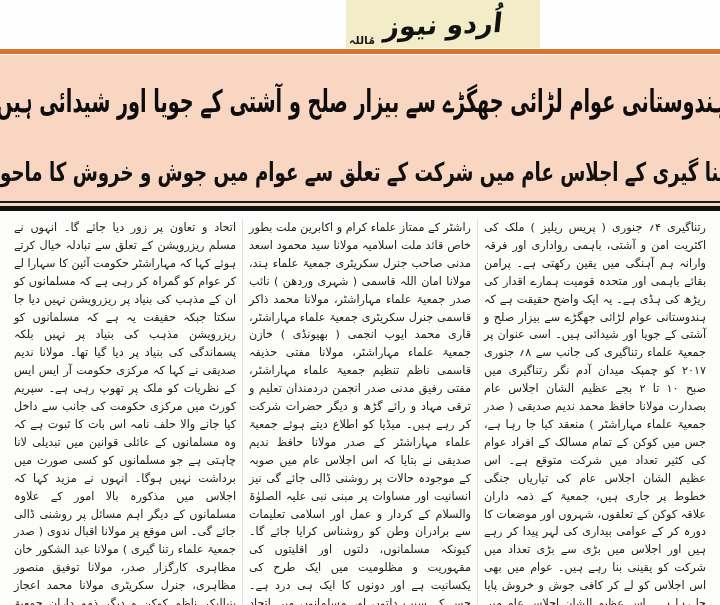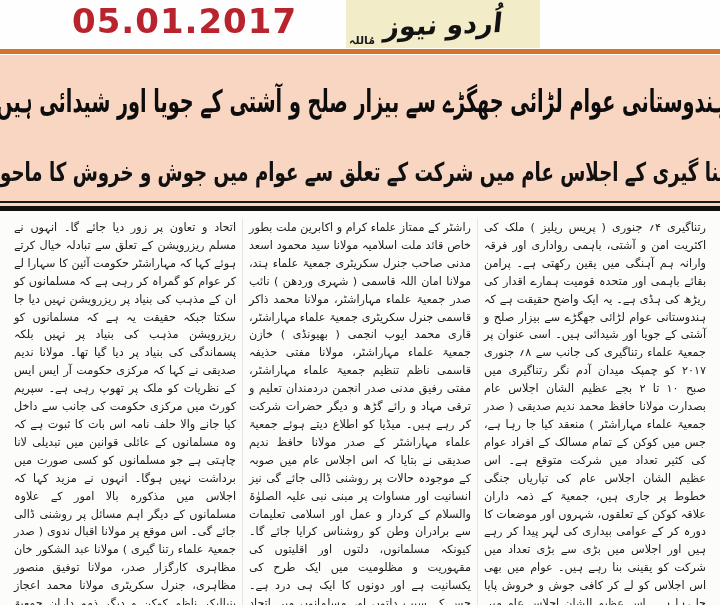--- a/index.html
+++ b/index.html
@@ -57,21 +57,20 @@
     text-align:justify; direction:rtl;
   }
   .col:nth-child(1), .col:nth-child(2) { border-left:1px solid #e3e3e3; }
 </style>
 </head>
 <body>
 
 <div class="page">
 
   <div class="masthead">
-    <div class="date-stamp">05.01.2017</div>
     <div class="logo-box">
       <span class="logo-title">اُردو نیوز</span>
       <span class="logo-city">مُاللہ</span>
     </div>
   </div>
 
   <div class="rule-orange"></div>
 
   <div class="headline-box">
     <div class="hl-row hl-main">

